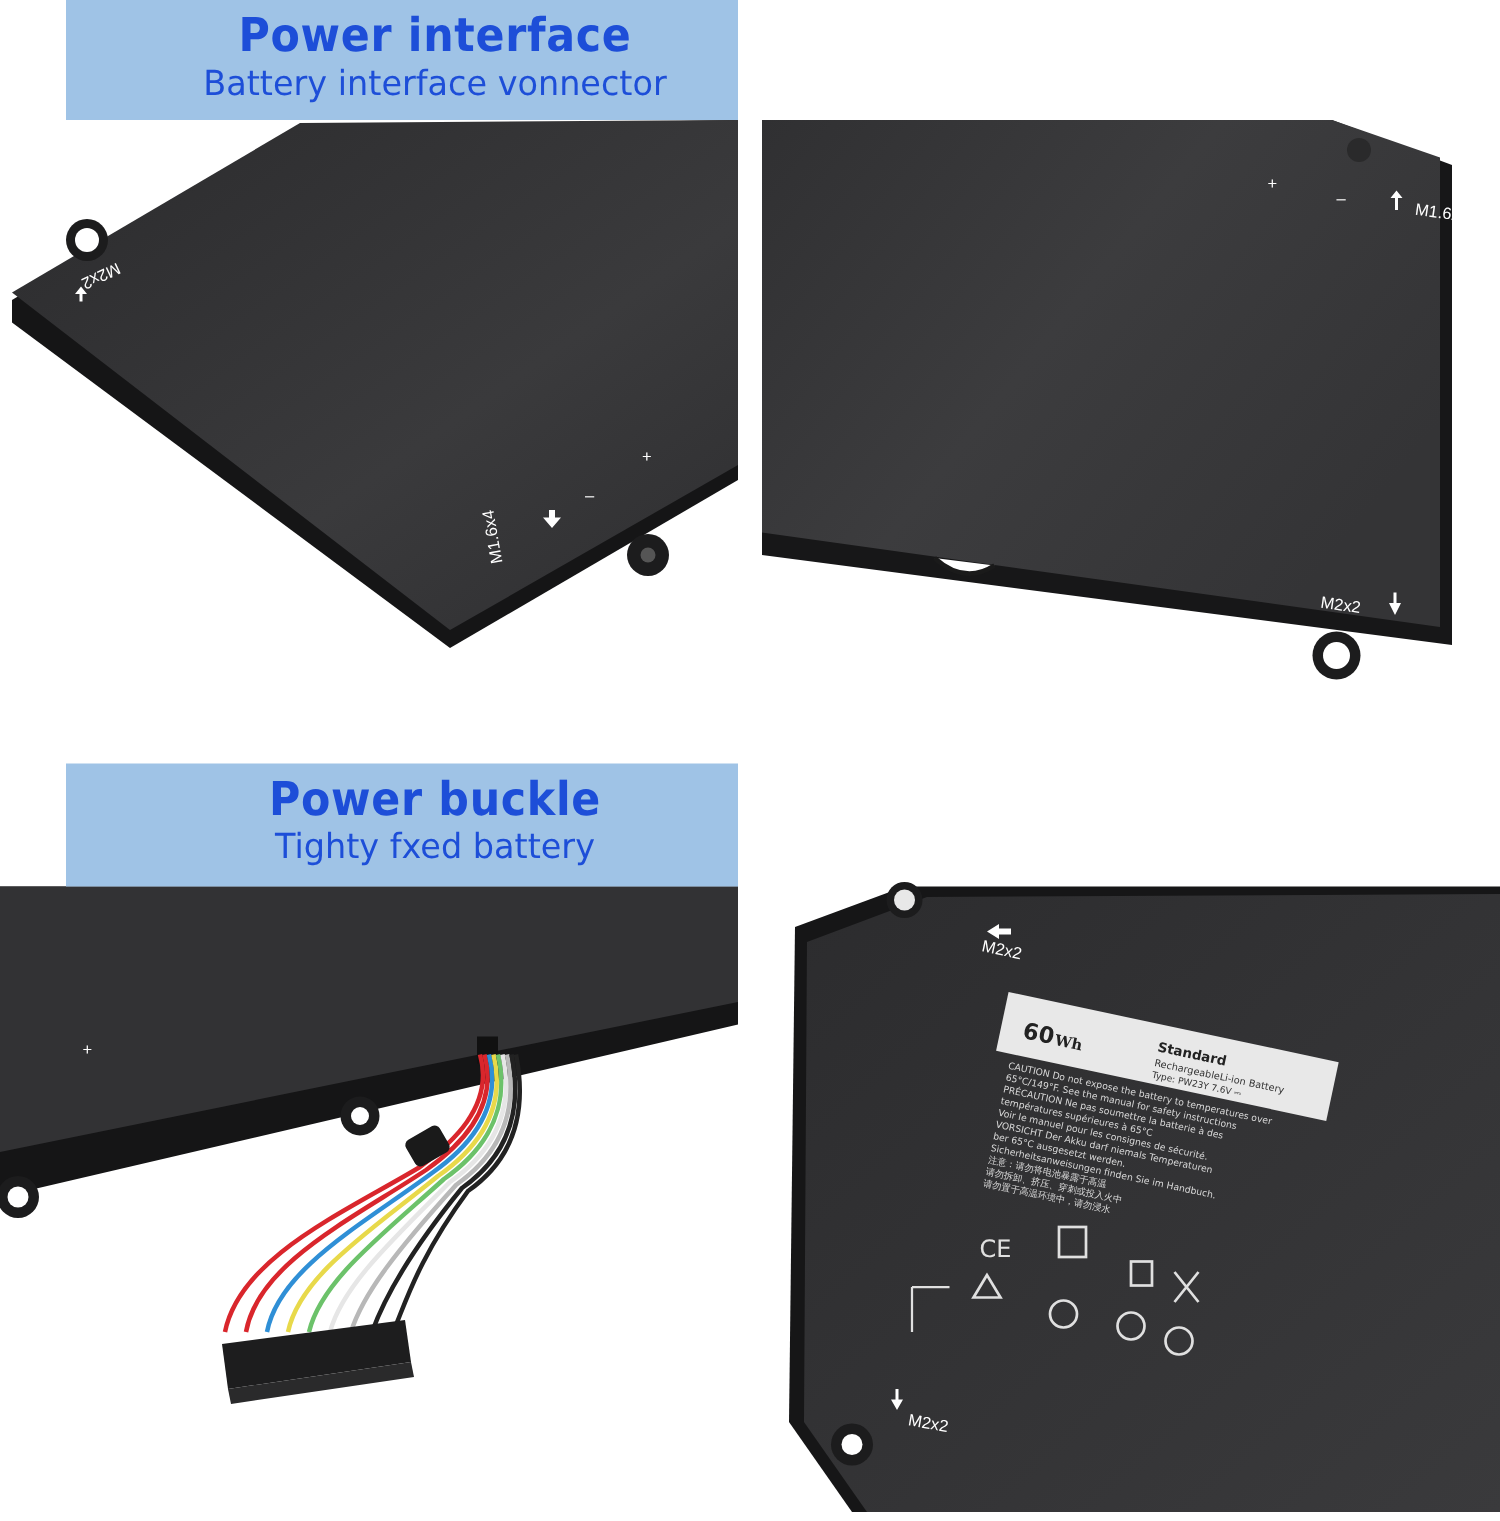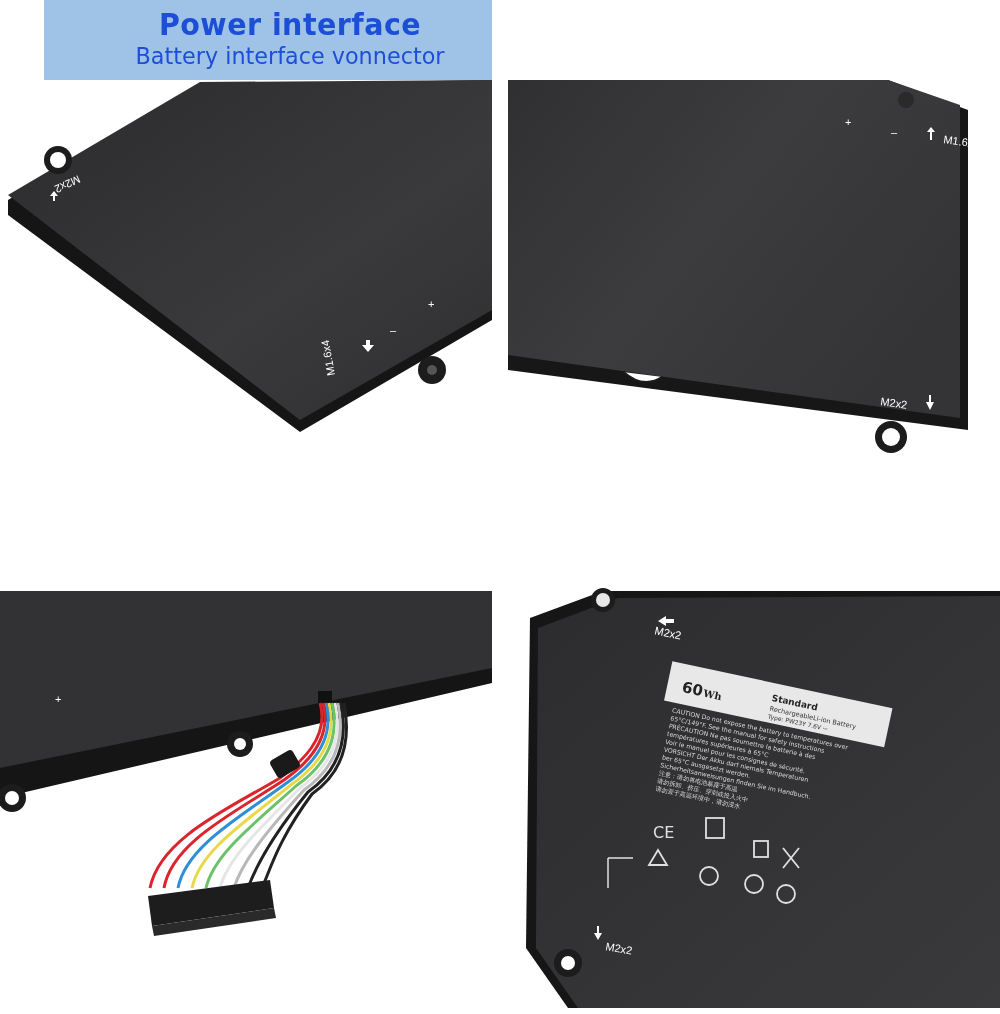--- a/index.html
+++ b/index.html
@@ -67,20 +67,24 @@
     <text class="lbl" x="337" y="126" font-size="14">+</text>
     <text class="lbl" x="383" y="136" font-size="14">–</text>
     <polygon points="419,132 423,127 427,132 424,132 424,140 422,140 422,132" fill="#fff"></polygon>
     <text class="lbl" x="0" y="0" transform="translate(435,143) rotate(8)">M1.6x4</text>
     <text class="lbl" x="0" y="0" transform="translate(372,405) rotate(8)" font-size="12">M2x2</text>
     <polygon points="418,402 422,410 426,402 423,402 423,395 421,395 421,402" fill="#fff"></polygon>
   </svg>
 </div>
 
 <div class="panel p3">
+  <div class="banner">
+    <div class="title">Power buckle</div>
+    <div class="sub">Tighty fxed battery</div>
+  </div>
   <svg class="stage" viewBox="0 0 492 500">
     <polygon points="0,83 492,83 492,175 0,290" fill="#151516"></polygon>
     <polygon points="0,83 492,83 492,160 0,260" fill="#323234"></polygon>
     <circle cx="12" cy="290" r="14" fill="#1c1c1d"></circle>
       <circle cx="12" cy="290" r="7" fill="#fff"></circle>
     <circle cx="240" cy="236" r="13" fill="#1c1c1d"></circle>
       <circle cx="240" cy="236" r="6" fill="#fff"></circle>
     <text class="lbl" x="55" y="195" font-size="20">+</text>
     <rect x="318" y="183" width="14" height="18" fill="#111"></rect>
     <g fill="none" stroke-width="3">

